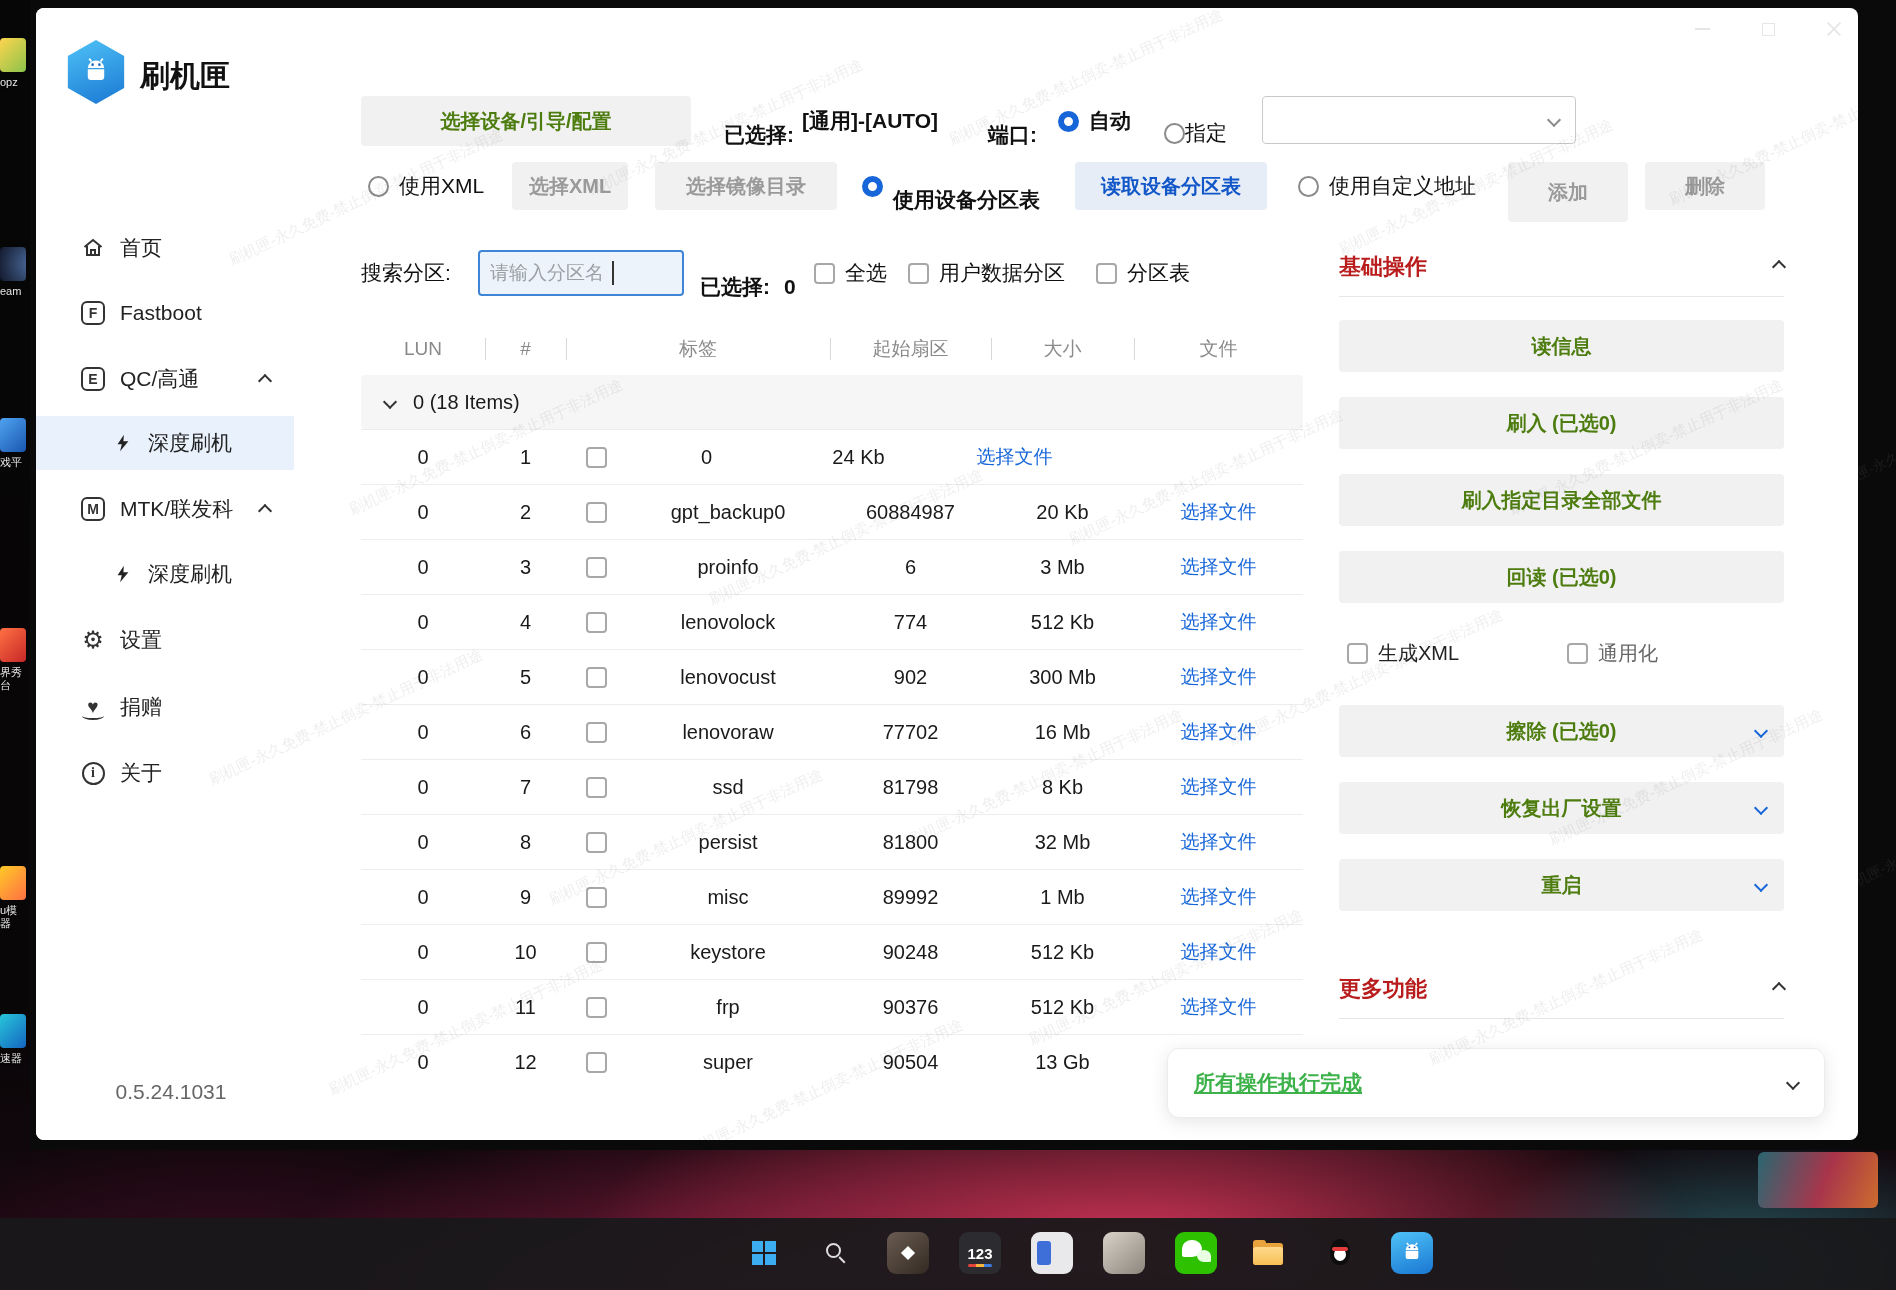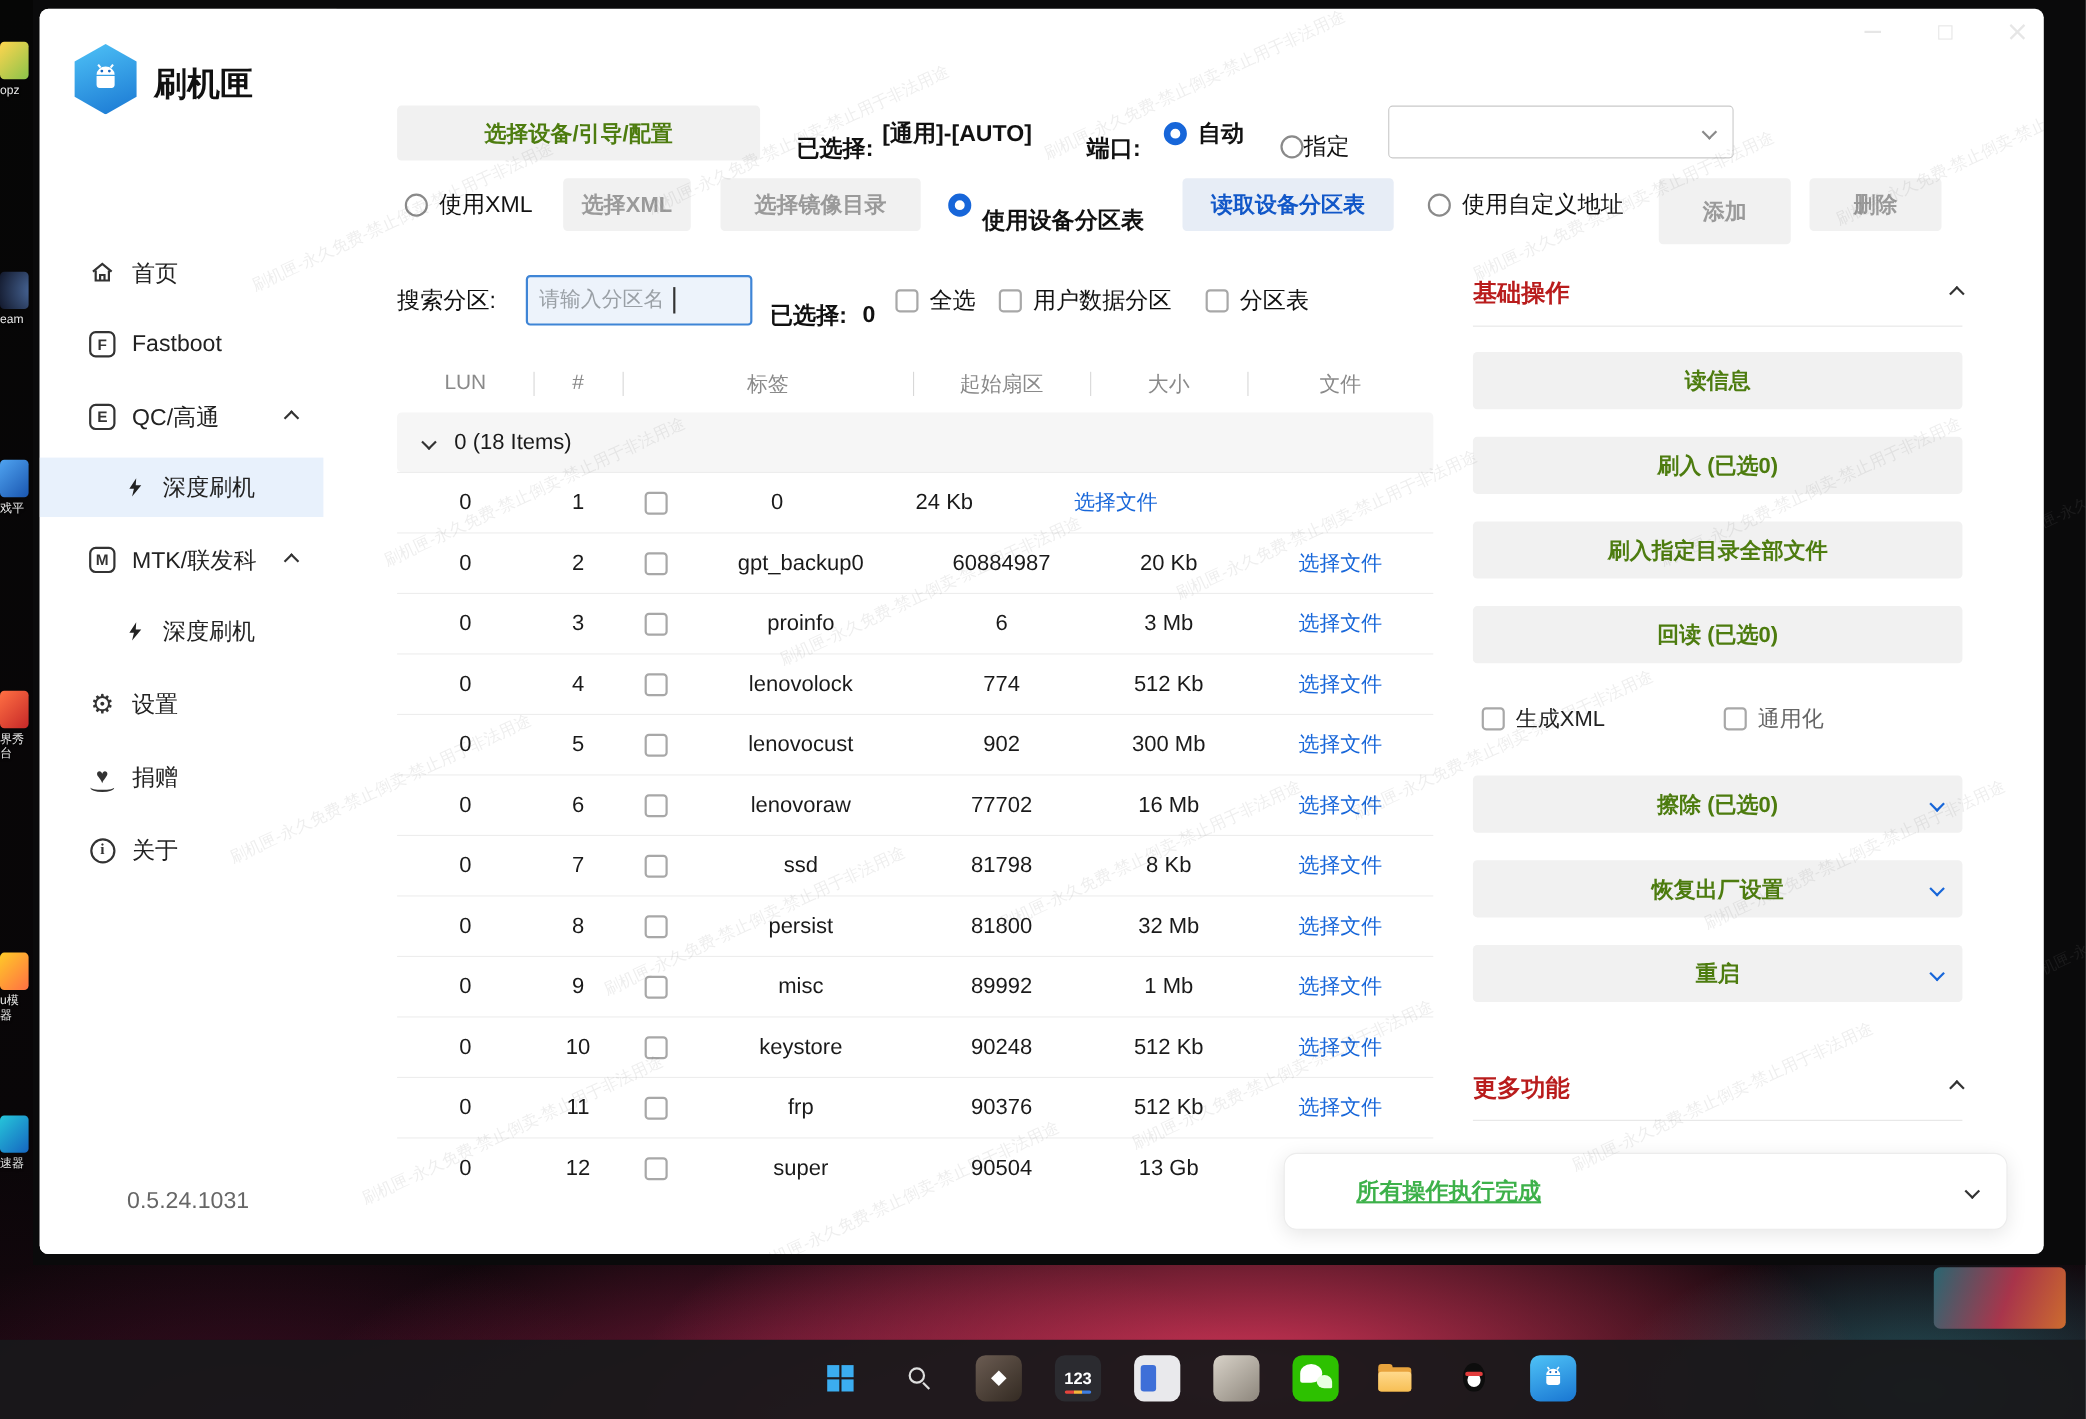--- a/index.html
+++ b/index.html
@@ -101,21 +101,21 @@
   .sec-head { position:absolute; left:0; width:445px; height:42px; display:flex; align-items:center; justify-content:space-between; }
   .sec-head .t { font-size:22px; font-weight:bold; color:#b91c1c; }
   .divider { position:absolute; left:0; width:445px; height:1px; background:#e6e6e6; }
   .rbtn { position:absolute; left:0; width:445px; height:52px; }
   .rbtn .chev { position:absolute; right:18px; top:21px; }
   .chkline { position:absolute; left:0; width:445px; height:30px; }
   .chkline .item { position:absolute; display:flex; align-items:center; gap:10px; font-size:20px; color:#222; height:30px; }
 
   #status-box { position:absolute; left:1131px; top:1040px; width:658px; height:70px; background:#fff; border:1px solid #ececec; border-radius:12px;
     box-shadow:0 4px 18px rgba(0,0,0,.10); display:flex; align-items:center; justify-content:space-between; padding:0 26px; z-index:40; }
-  #status-text { color:#3db14a; font-size:21px; font-weight:bold; text-decoration:underline;margin-left:39px; }
+  #status-text { color:#3db14a; font-size:21px; font-weight:bold; text-decoration:underline; }
 
   
   #taskbar { position:absolute; left:0; top:1218px; width:1896px; height:72px; background:rgba(24,24,27,.94);text-align:center; }
   #tb-icons { position:absolute; left:740px; top:11px; display:flex; gap:24px; }
   .tbi { width:48px; height:48px; border-radius:6px; display:flex; align-items:center; justify-content:center; position:relative; }
   .win-grid { display:grid; grid-template-columns:11px 11px; grid-template-rows:11px 11px; gap:2px; }
   .win-grid div { background:#3badf0; }
   .mag { position:relative; width:20px; height:20px; }
   .mag .lens { width:15px; height:15px; border:2.4px solid #dedede; border-radius:50%; }
   .mag .tail { position:absolute; left:13px; top:13px; width:8px; height:2.4px; background:#dedede; transform:rotate(45deg); transform-origin:left center; }

